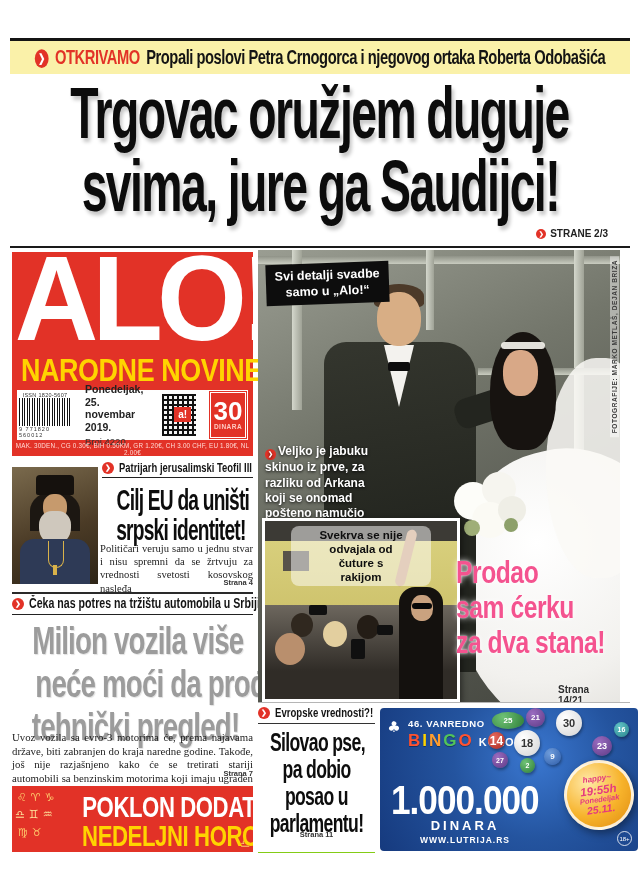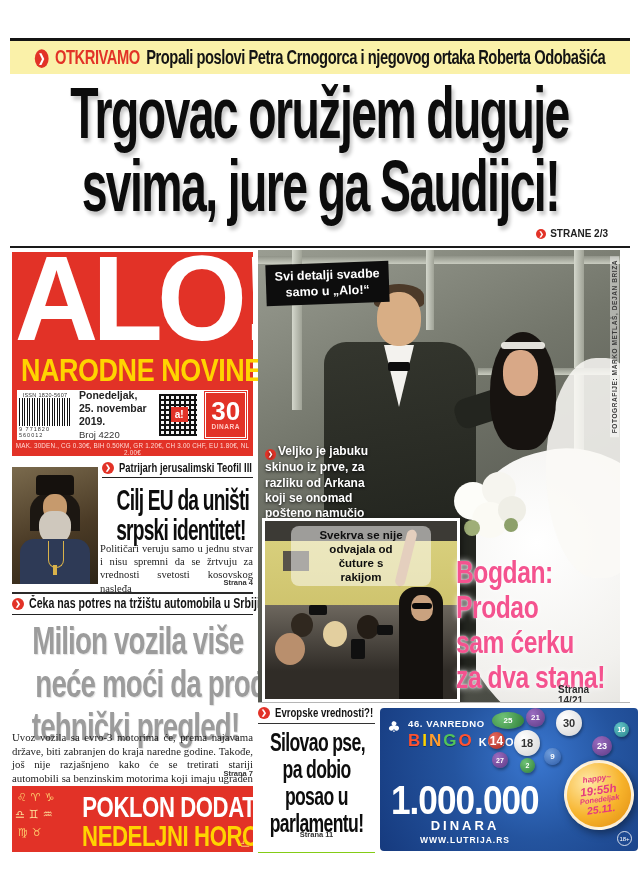--- a/index.html
+++ b/index.html
@@ -28,21 +28,21 @@
              display:flex;justify-content:flex-end;align-items:center;gap:4px;}
   .pages-ref .red-dot{width:10px;height:10px;font-size:6px;}
   .top-rule{left:10px;top:246px;width:620px;height:2px;background:#1a1a1a;}
 
   
   .masthead{left:12px;top:252px;width:241px;height:204px;background:#e23227;}
   .alo-logo{left:0;top:-14px;width:241px;text-align:center;}
   .alo-logo .cond{font-size:118px;font-weight:800;letter-spacing:-6px;color:#fff;transform:scale(.98,1.02);line-height:1;}
   .alo-tag{left:0;top:100px;width:241px;text-align:center;}
   .alo-tag .cond{font-size:29px;font-weight:800;color:#ffd400;transform:scale(.93,1.1);letter-spacing:-.5px;}
-  .mh-strip{left:5px;top:138px;width:231px;height:50px;background:#fff;display:flex;align-items:center;padding:0 2px;box-sizing:border-box;gap:8px;}
+  .mh-strip{left:5px;top:138px;width:231px;height:50px;background:#fff;display:flex;align-items:center;padding:0 2px;box-sizing:border-box;gap:14px;}
   .bc-col{width:56px;display:flex;flex-direction:column;align-items:center;}
   .bc-issn{font-size:5.5px;color:#333;letter-spacing:.3px;}
   .bc-bars{width:52px;height:28px;background:repeating-linear-gradient(90deg,#111 0 1px,#fff 1px 3px,#111 3px 4px,#fff 4px 5px);}
   .bc-num{font-size:5.5px;color:#333;letter-spacing:1px;}
   .date-col{width:78px;line-height:1.2;}
   .date-day,.date-date{font-size:10.5px;font-weight:bold;color:#222;}
   .date-issue{font-size:9.5px;color:#333;margin-top:2px;}
   .qr{width:42px;height:42px;position:relative;background:
        repeating-linear-gradient(0deg,#111 0 2px,transparent 2px 5px),
        repeating-linear-gradient(90deg,#111 0 2px,#f4f4f4 2px 5px);}
@@ -327,21 +327,20 @@
       <div class="in-glasses"></div>
       <div class="inset-cap">
         <div>Svekrva se nije</div>
         <div>odvajala od</div>
         <div>čuture s</div>
         <div>rakijom</div>
       </div>
     </div>
 
     <div class="abs pink">
-      <div><span class="cond-l">Bogdan:</span></div>
       <div><span class="cond-l">Prodao</span></div>
       <div><span class="cond-l">sam ćerku</span></div>
       <div><span class="cond-l">za dva stana!</span></div>
     </div>
     <div class="abs pink-page">Strana 14/21</div>
     <div class="abs credit">FOTOGRAFIJE: MARKO METLAŠ, DEJAN BRIZA</div>
   </div>
 
   <div class="abs mid-rule"></div>
 

